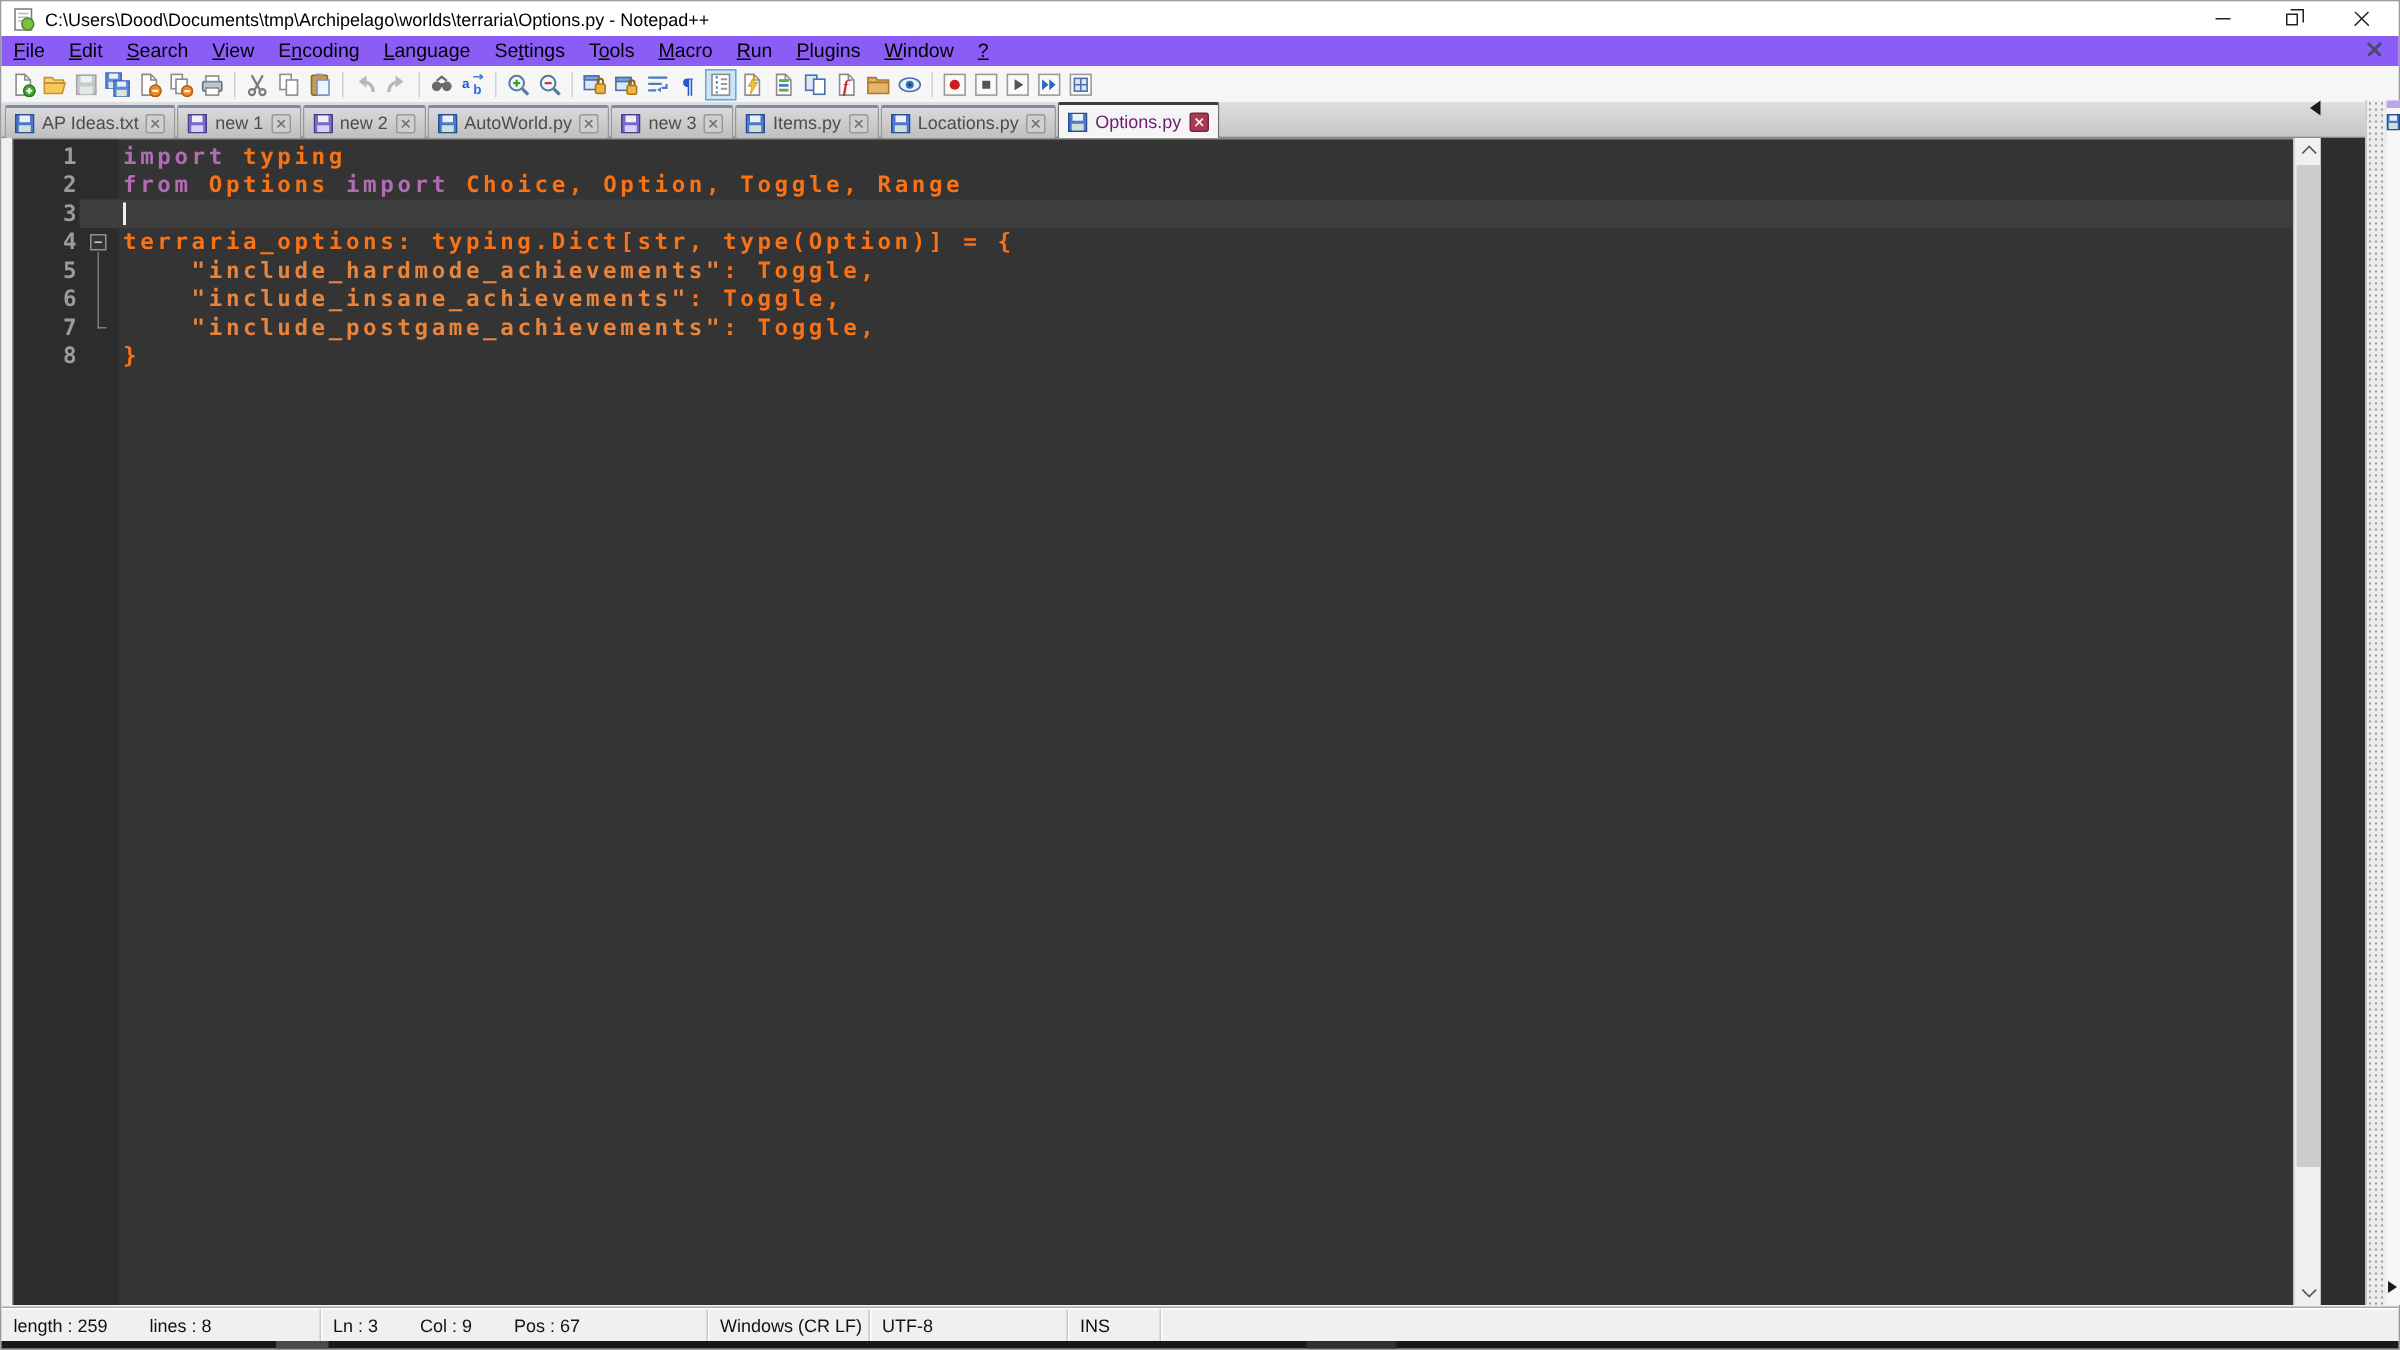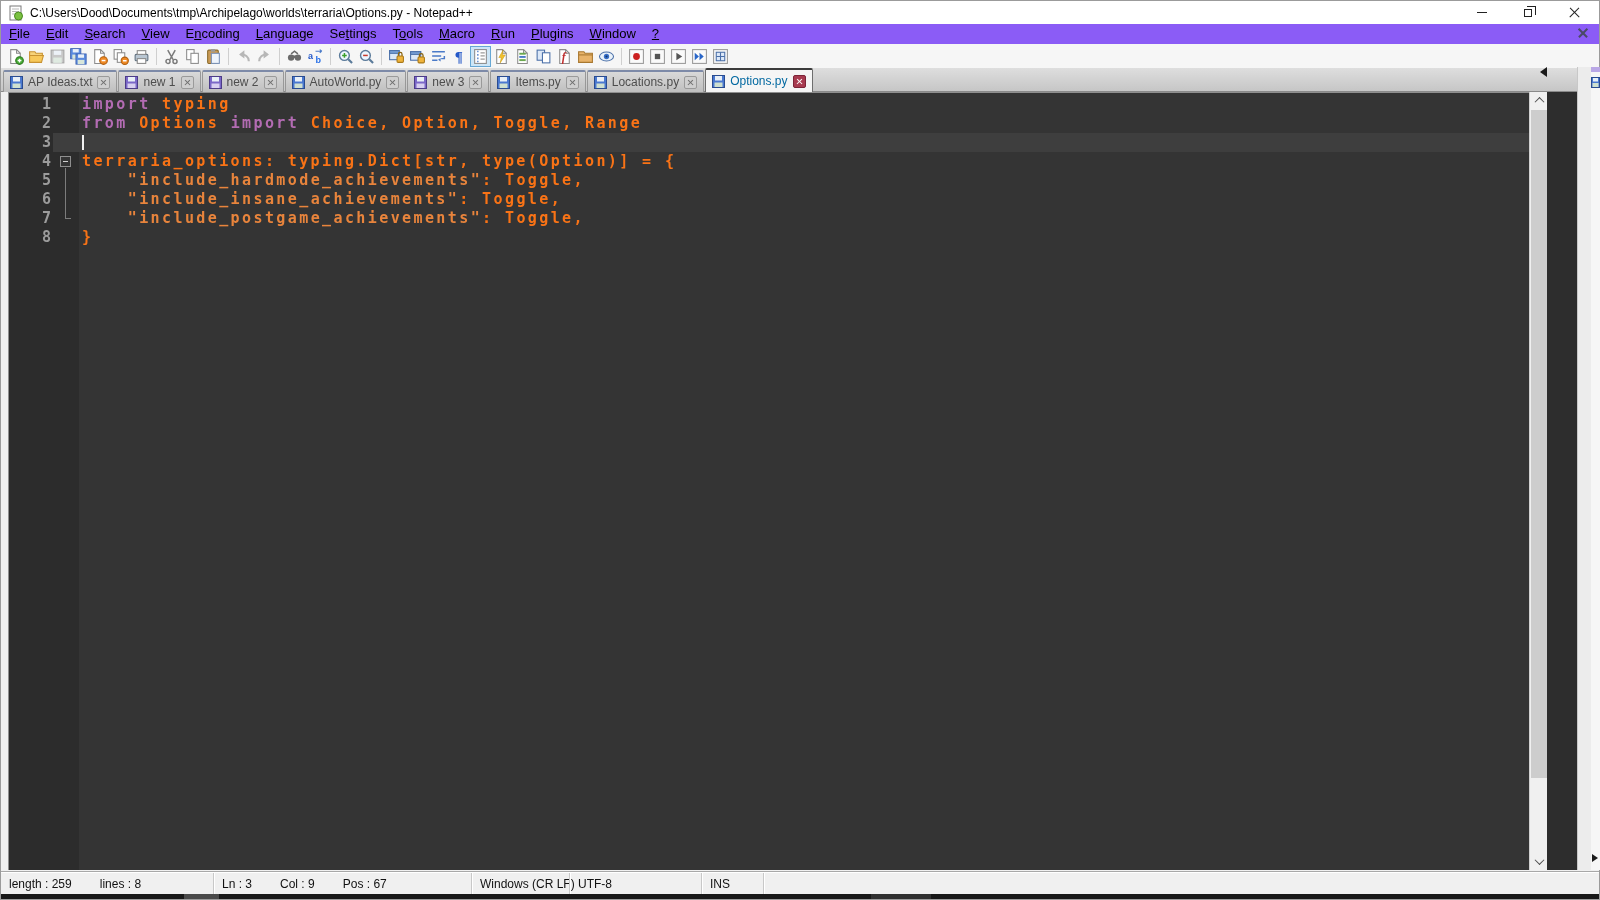--- a/index.html
+++ b/index.html
@@ -32,21 +32,21 @@
   
   .toolbar { position:absolute; left:0; top:43px; right:0; height:24px; background:#f6f6f6; display:flex; align-items:center; padding-left:4px; }
   .tb-group { display:flex; align-items:center; }
   .tb-sep { width:1px; height:17px; background:#cfcfcf; margin:0 4px; }
   .tbtn { width:21px; height:21px; display:flex; align-items:center; justify-content:center; border:1px solid transparent; }
   .tbtn.active { background:#cde6f7; border:1px solid #66a7d4; }
 
   
   .tabbar { position:absolute; left:0; top:67px; right:0; height:24px; background:linear-gradient(#dedede,#c6c6c6); border-bottom:1px solid #8a8a8a; display:flex; align-items:flex-end; padding-left:2px; }
   .tab { height:22px; display:flex; align-items:center; gap:5px; padding:0 6px 0 6px; margin-right:1px; border:1px solid #989898; border-bottom:none; border-radius:2px 2px 0 0; background:linear-gradient(#d9d9d9,#bfbfbf); color:#4d4d4d; font-size:12px; white-space:nowrap; position:relative; top:1px; border-top:2px solid #7d8aa8; }
-  .tab.active { background:#f5f5f5; color:#0369a1; border-color:#6e6e6e; border-top:2px solid #3c3c3c; z-index:2; height:24px; }
+  .tab.active { background:#f5f5f5; color:#701a75; border-color:#6e6e6e; border-top:2px solid #3c3c3c; z-index:2; height:24px; }
   .tab-close { width:13px; height:13px; border:1px solid #9a9a9a; background:#cfcfcf; position:relative; border-radius:2px; }
   .tab-close:before,.tab-close:after { content:""; position:absolute; left:2px; top:5px; width:7px; height:1.3px; background:#6f6f6f; }
   .tab-close:before { transform:rotate(45deg);} .tab-close:after { transform:rotate(-45deg);}
   .tab.active .tab-close { background:#a83b50; border-color:#7c2438; }
   .tab.active .tab-close:before,.tab.active .tab-close:after { background:#fff; }
   .tab-scroll { position:absolute; right:52px; top:-1px; width:0; height:0; border-top:5px solid transparent; border-bottom:5px solid transparent; border-right:7px solid #1a1a1a; }
 
   
   .main { position:absolute; left:0; top:91px; right:0; bottom:27px; background:#f0f0f0; }
   .editor { position:absolute; left:7px; top:0; width:1521px; bottom:2px; background:#343434; overflow:hidden; border-top:1px solid #8f8f8f; border-left:1px solid #8f8f8f; }
@@ -81,21 +81,21 @@
   .sliver { position:absolute; left:1590px; top:-25px; width:9px; bottom:2px; background:#f6f6f6; }
   .sliver-header { position:absolute; left:0; top:0; width:100%; height:5px; background:#b9a7e6; }
   .sliver-floppy { position:absolute; left:0; top:7px; }
   .sliver-arrow { position:absolute; left:1px; bottom:8px; width:0; height:0; border-top:4px solid transparent; border-bottom:4px solid transparent; border-left:6px solid #1a1a1a; }
 
   
   .statusbar { position:absolute; left:0; bottom:5px; right:0; height:22px; background:#f0f0f0; border-top:1px solid #ffffff; box-shadow:0 -1px 0 #a8a8a8; display:flex; align-items:center; font-size:12px; color:#111; }
   .st-cell { height:100%; display:flex; align-items:center; padding-left:8px; white-space:pre; border-left:1px solid #c8c8c8; box-shadow:inset 1px 0 0 #ffffff; }
   .st-cell:first-child { border-left:none; box-shadow:none; }
   .st-gap { display:inline-block; width:28px; }
-  .w-doc { width:822px; } .w-len { width:212px; } .w-pos { width:258px; } .w-eol { width:98px; } .w-enc { width:110px; } .w-ins { width:62px;margin-left:22px; } .w-tail { flex:1; }
+  .w-doc { width:822px; } .w-len { width:212px; } .w-pos { width:258px; } .w-eol { width:108px; } .w-enc { width:110px; } .w-ins { width:62px;margin-left:22px; } .w-tail { flex:1; }
 
   
   .taskbar-strip { position:absolute; left:0; right:0; bottom:0; height:5px; background:#181818; }
   .tb-seg1 { position:absolute; left:183px; width:35px; top:0; bottom:0; background:#4a4a4a; }
   .tb-seg2 { position:absolute; left:870px; width:60px; top:0; bottom:0; background:#303030; }
 </style>
 </head>
 <body>
 
 <div class="window">

